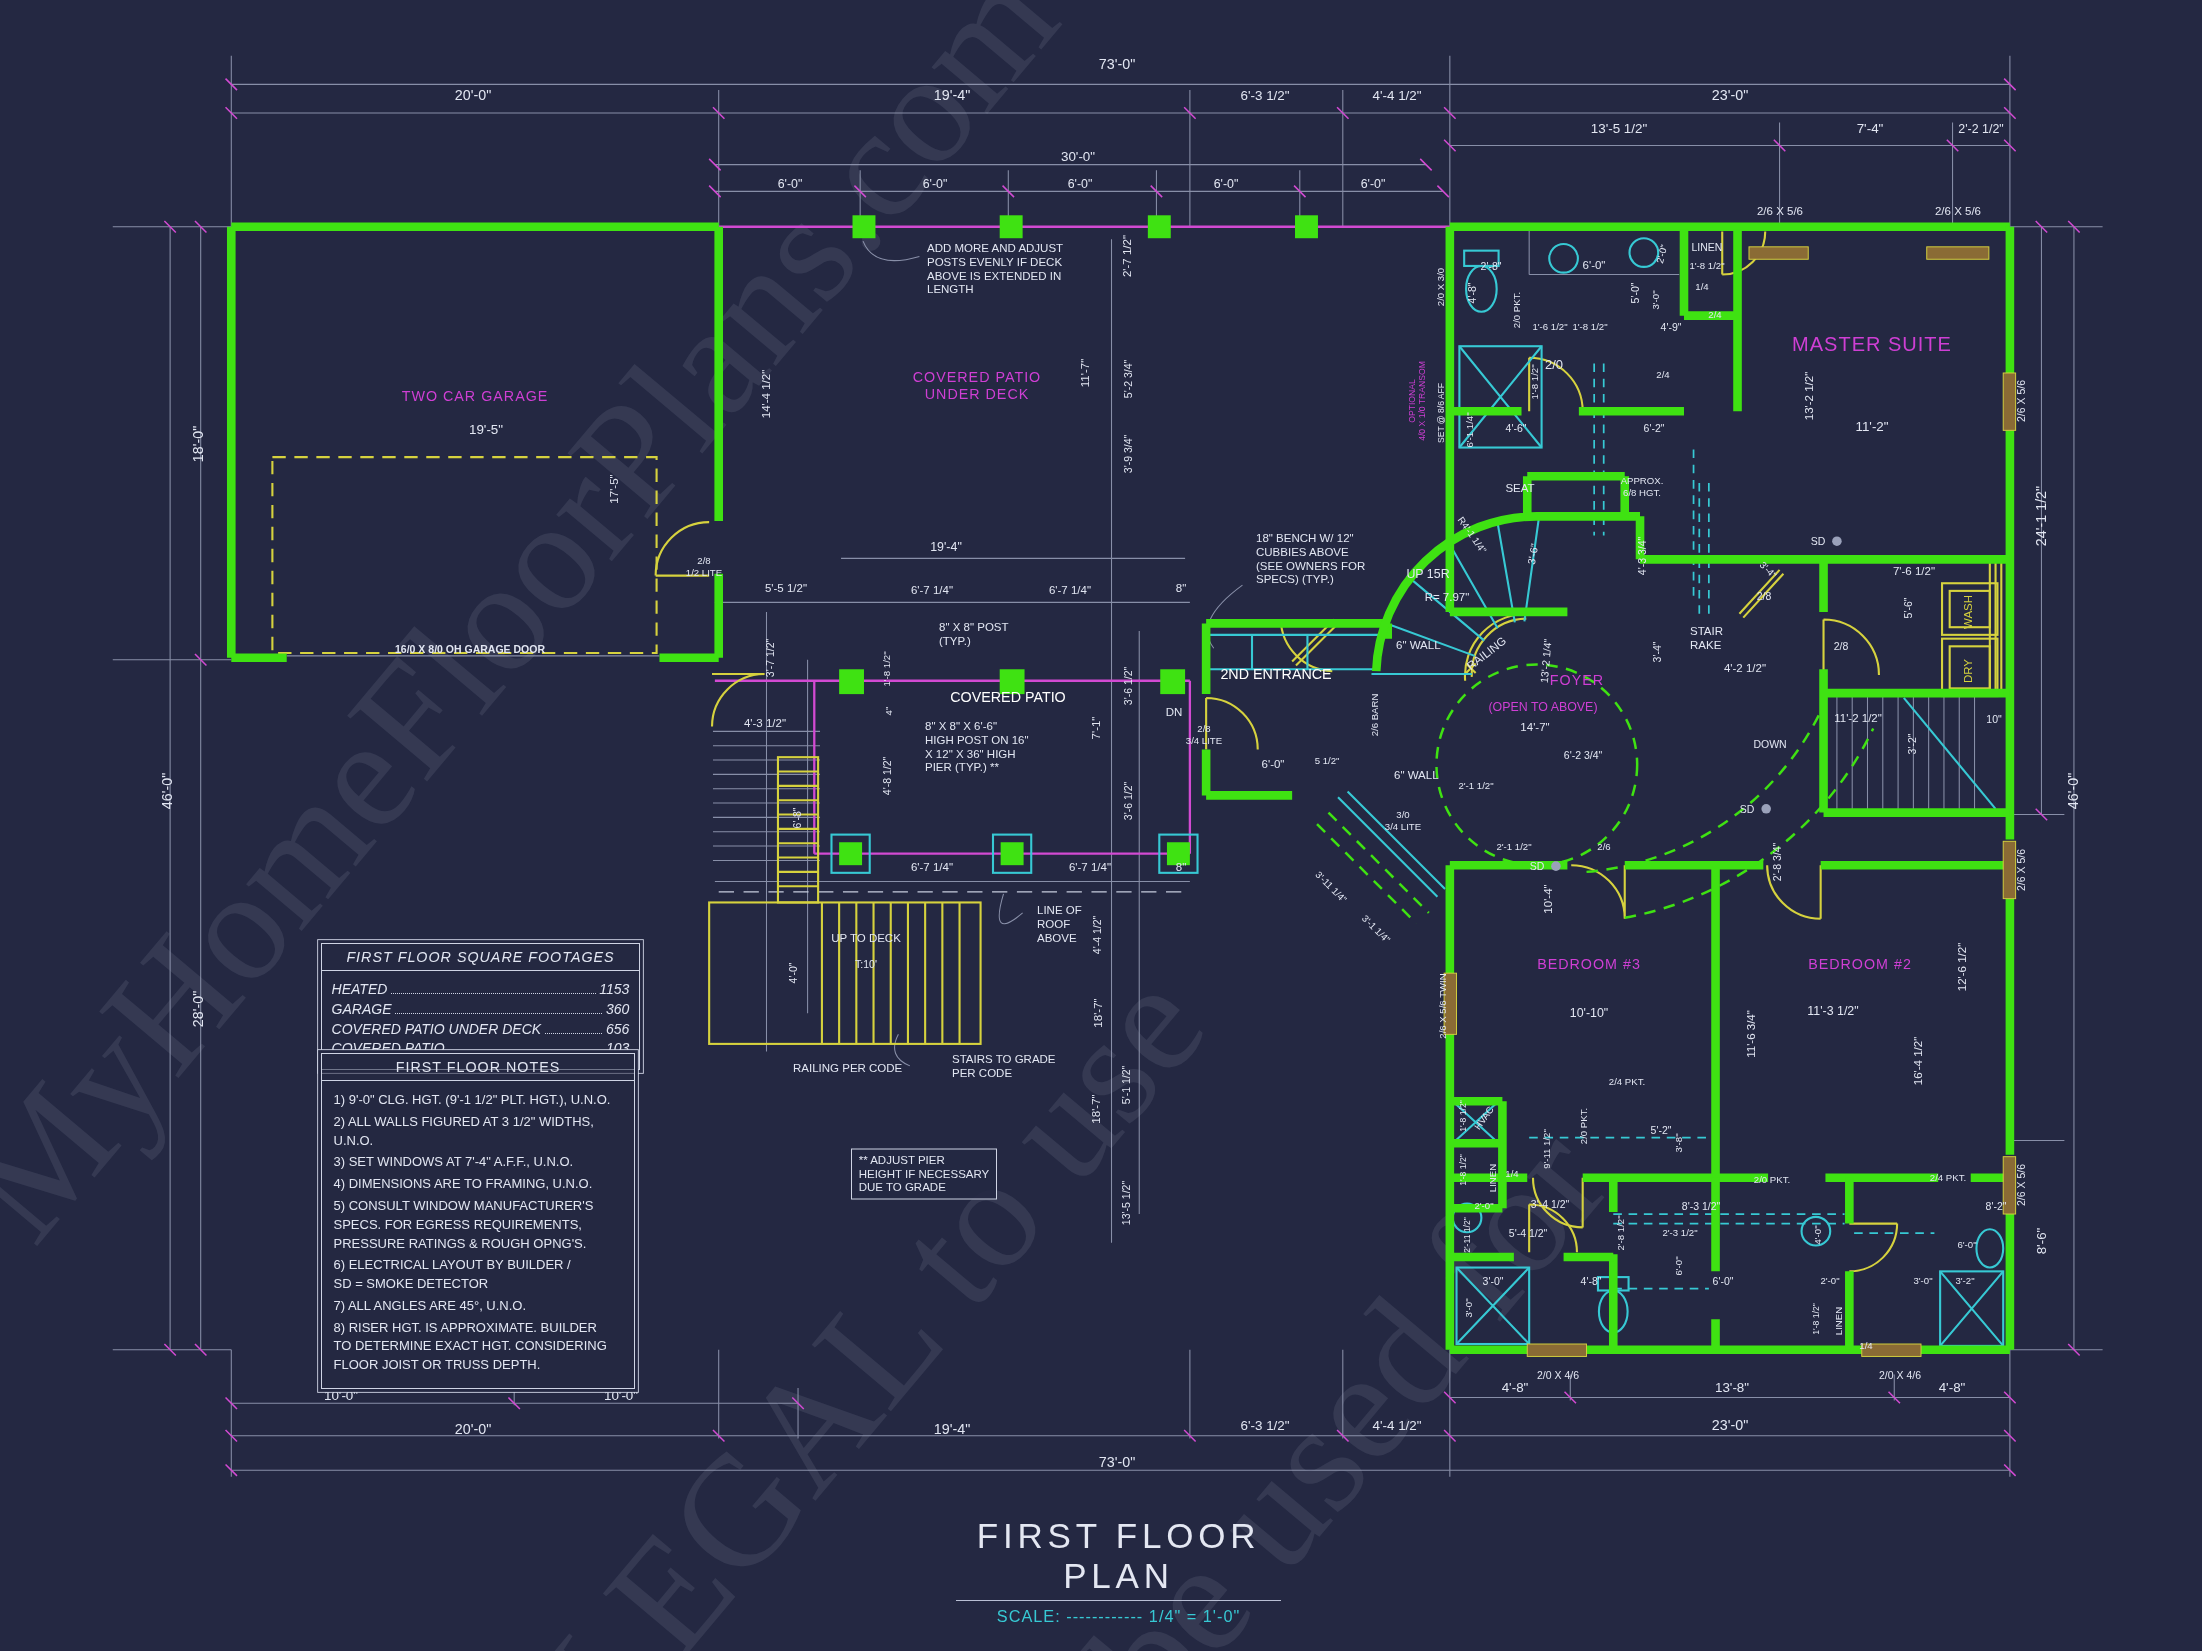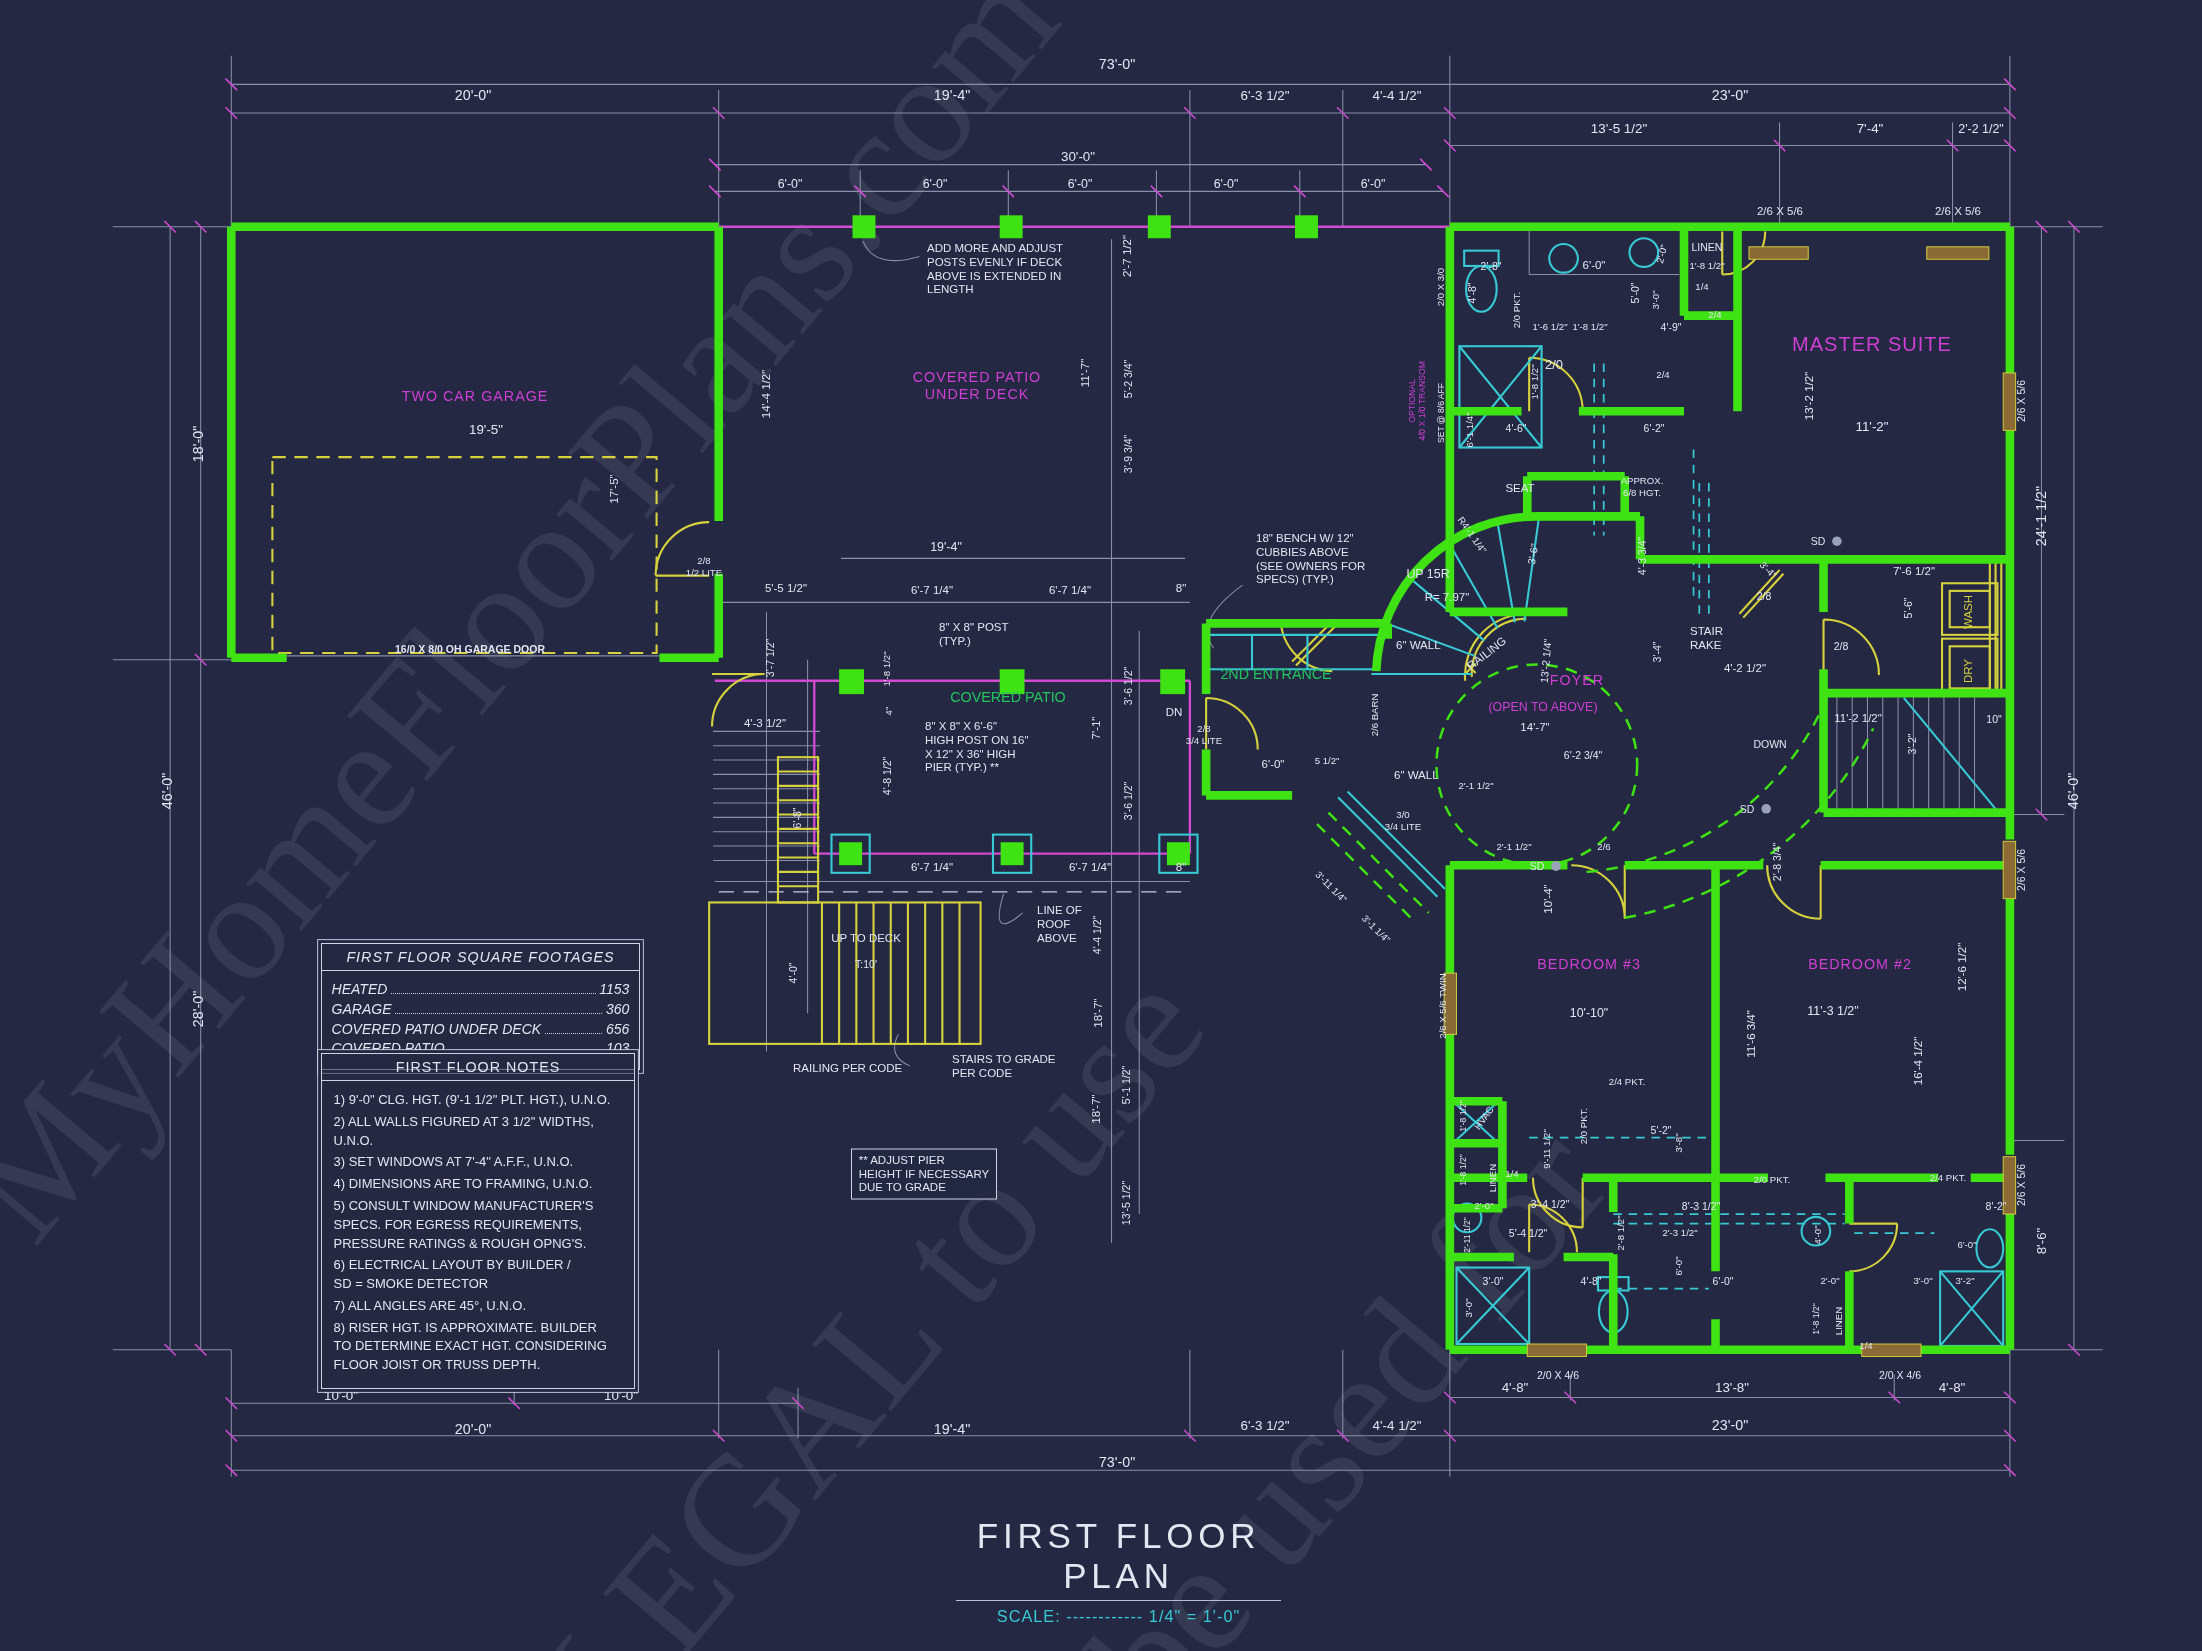--- a/index.html
+++ b/index.html
@@ -3,21 +3,21 @@
 <meta charset="utf-8">
 <style>
   html,body{margin:0;padding:0;background:#232741;}
   .stage{position:relative;width:2202px;height:1652px;background:#242842;overflow:hidden;
          font-family:"Liberation Sans",sans-serif;}
   .stage svg{position:absolute;left:0;top:0;}
   .lb{position:absolute;color:#e2e6f2;white-space:pre-line;line-height:1.2;text-align:center;
       font-family:"Liberation Sans",sans-serif;}
   .lb.ann{text-align:left;}
   .lb.room{color:#cf3fd4;font-size:26px;letter-spacing:1px;}
-  .lb.room2{color:#22c55e;font-size:18px;}
+  .lb.room2{color:#ffffff;font-size:18px;}
   .lb.mag{color:#cf3fd4;}
   .lb.yel{color:#d6d23e;}
   .lb.box{border:1px solid #cfd4e4;padding:3.8px 6.7px;background:rgba(36,40,66,.9);text-align:left;}
   .wm{position:absolute;font-family:"Liberation Serif",serif;color:rgba(190,196,220,0.11);
       white-space:nowrap;transform:rotate(-50deg);transform-origin:0 0;z-index:1;}
   .panel{position:absolute;border:1px solid #cfd4e4;box-shadow:0 0 0 2.9px #242842,0 0 0 3.8px #cfd4e4;
          background:rgba(36,40,66,.55);color:#e2e6f2;z-index:3;}
   .panel .ptitle{text-align:center;border-bottom:1px solid #cfd4e4;padding:4.8px 0;font-size:14.3px;letter-spacing:1px;}
   .ftbody{padding:6.7px 9.6px 8.6px 9.6px;}
   .ftrow{display:flex;align-items:flex-end;font-size:14px;margin:3.8px 0;}

